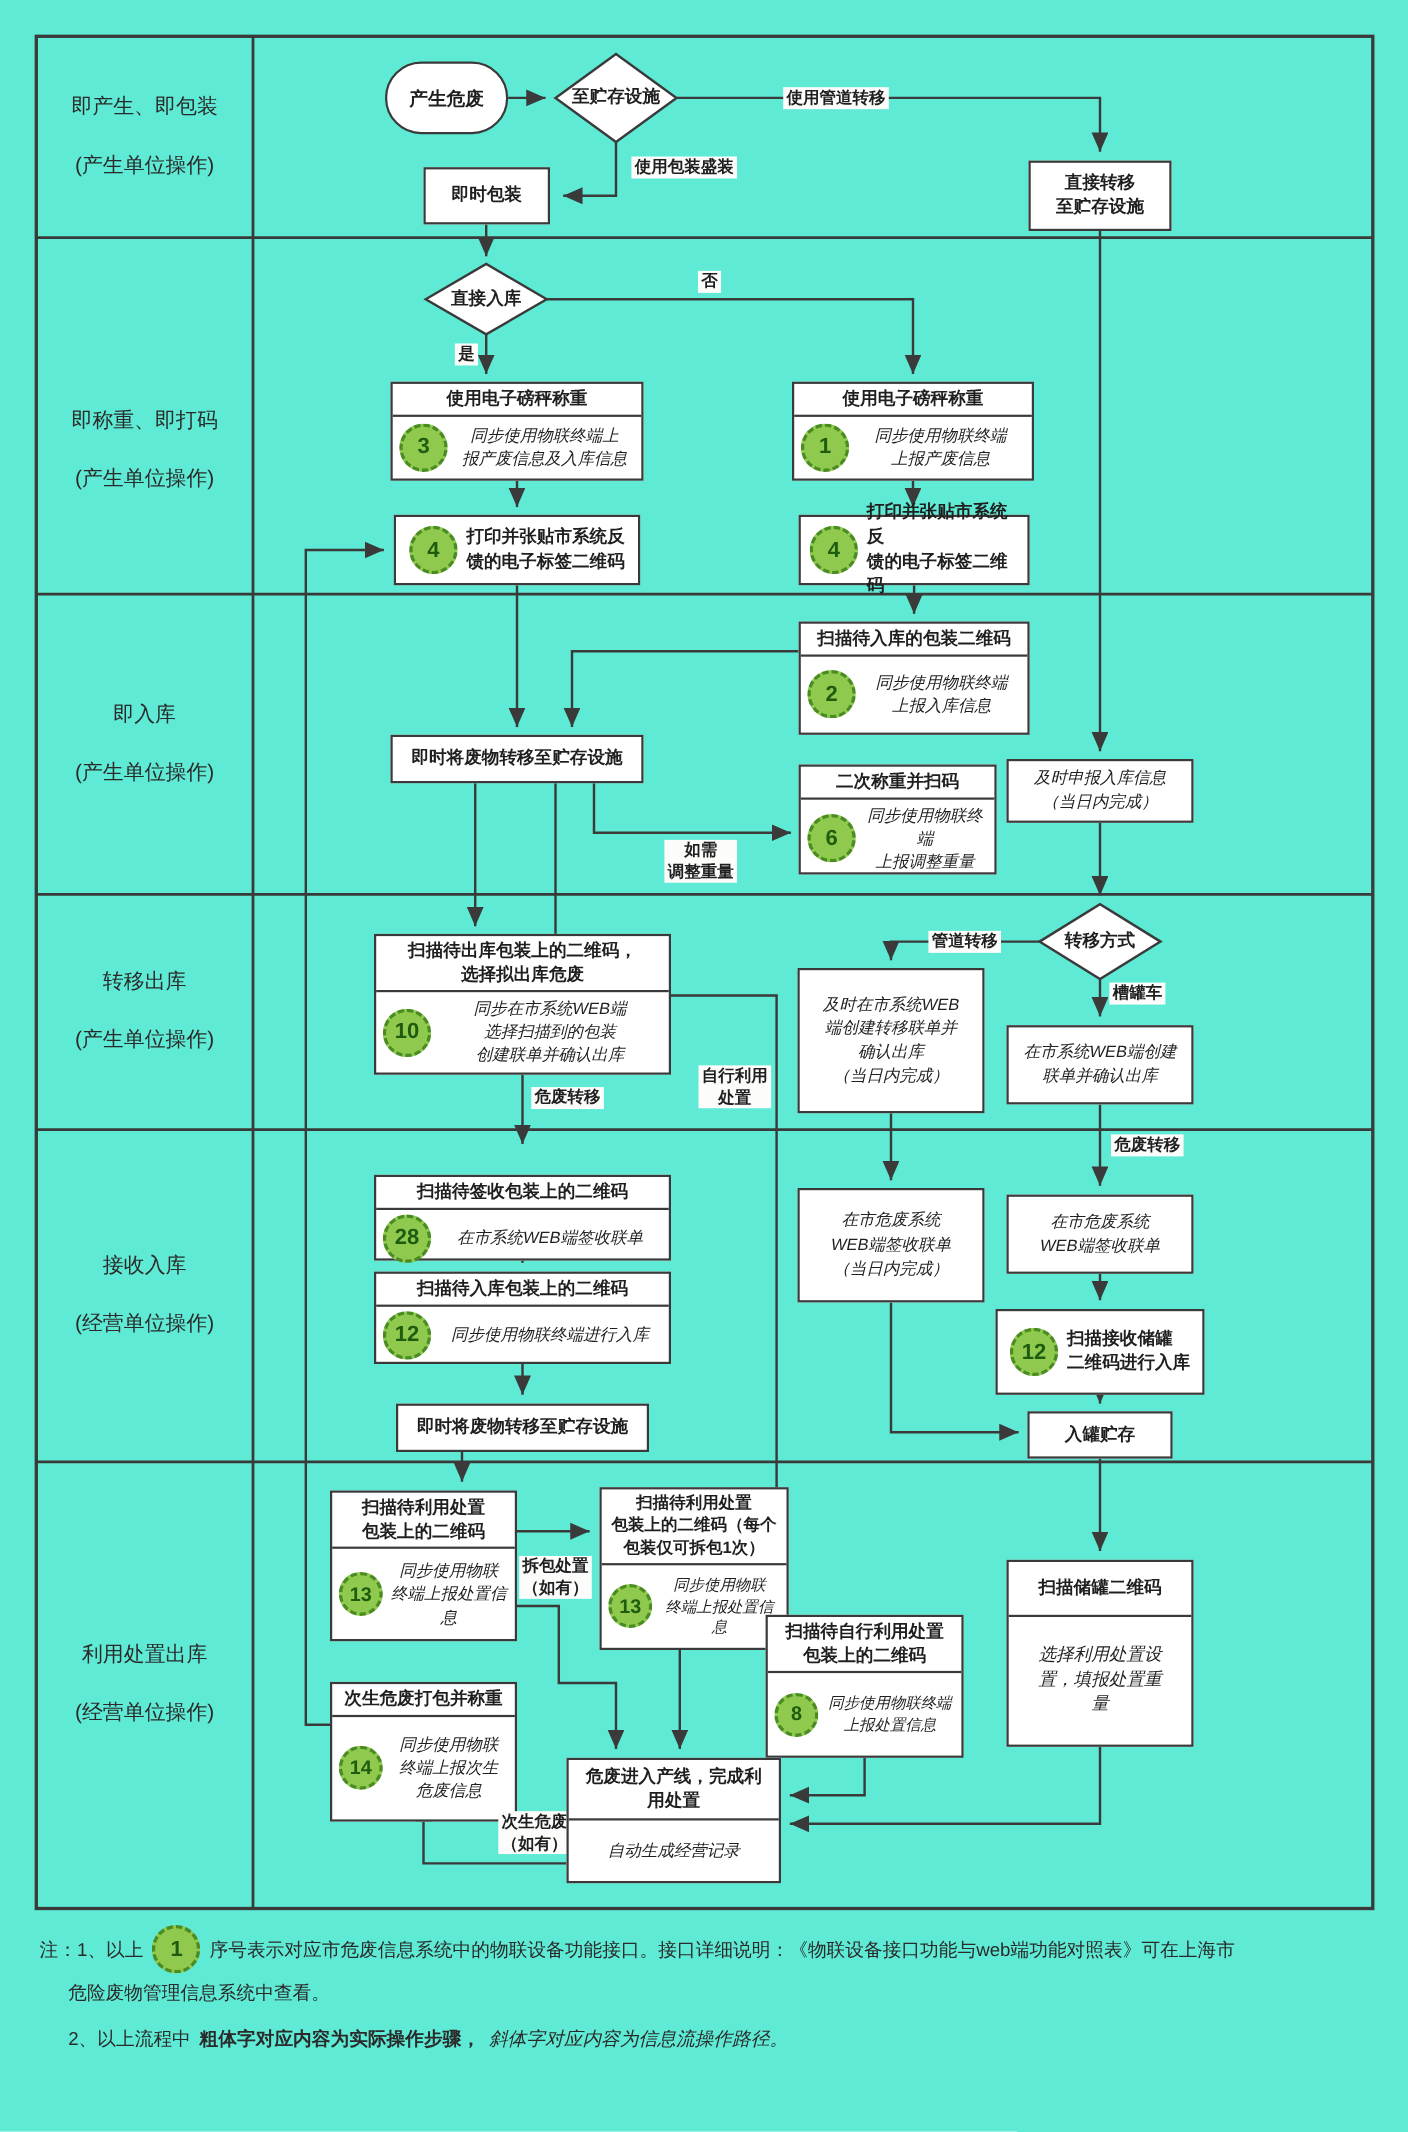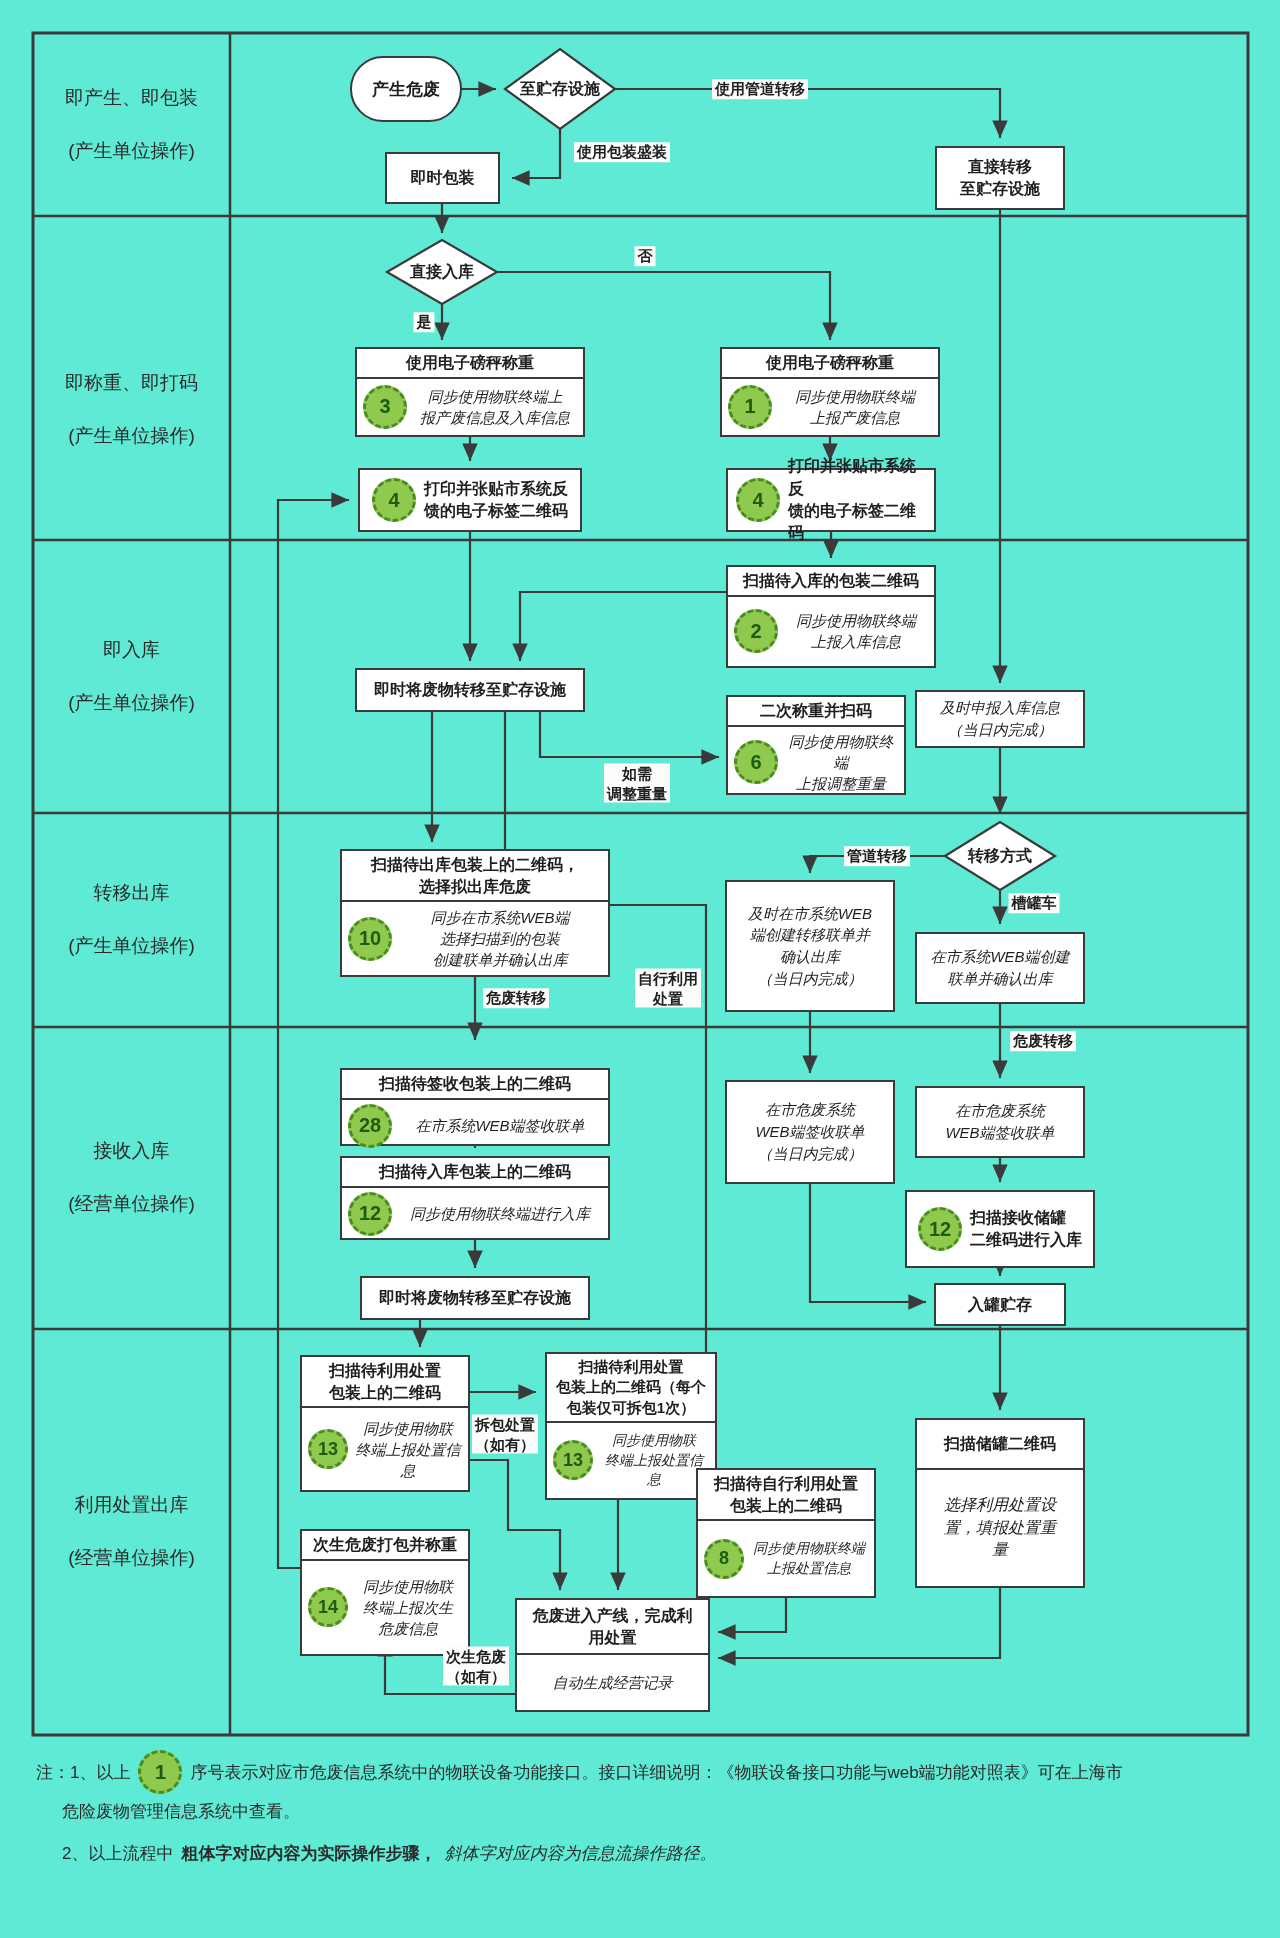--- a/index.html
+++ b/index.html
@@ -308,21 +308,21 @@
   </div>
   <div class="box" style="left:300px;top:1505px;width:170px;height:127px;margin-top:24px;">
     <div class="box-title">次生危废打包并称重</div>
     <div class="box-sub">
       <div class="badge b38">14</div>
       <div class="sub-text">同步使用物联
 终端上报次生
 危废信息</div>
     </div>
   </div>
-  <div class="edge-label" style="left:476px;top:1666px;">次生危废
+  <div class="edge-label" style="left:486px;top:1666px;">次生危废
 （如有）</div>
   <div class="box" style="left:696px;top:1468px;width:180px;height:130px;">
     <div class="box-title">扫描待自行利用处置
 包装上的二维码</div>
     <div class="box-sub">
       <div class="badge b38">8</div>
       <div class="sub-text" style="font-size:14px;">同步使用物联终端
 上报处置信息</div>
     </div>
   </div>

